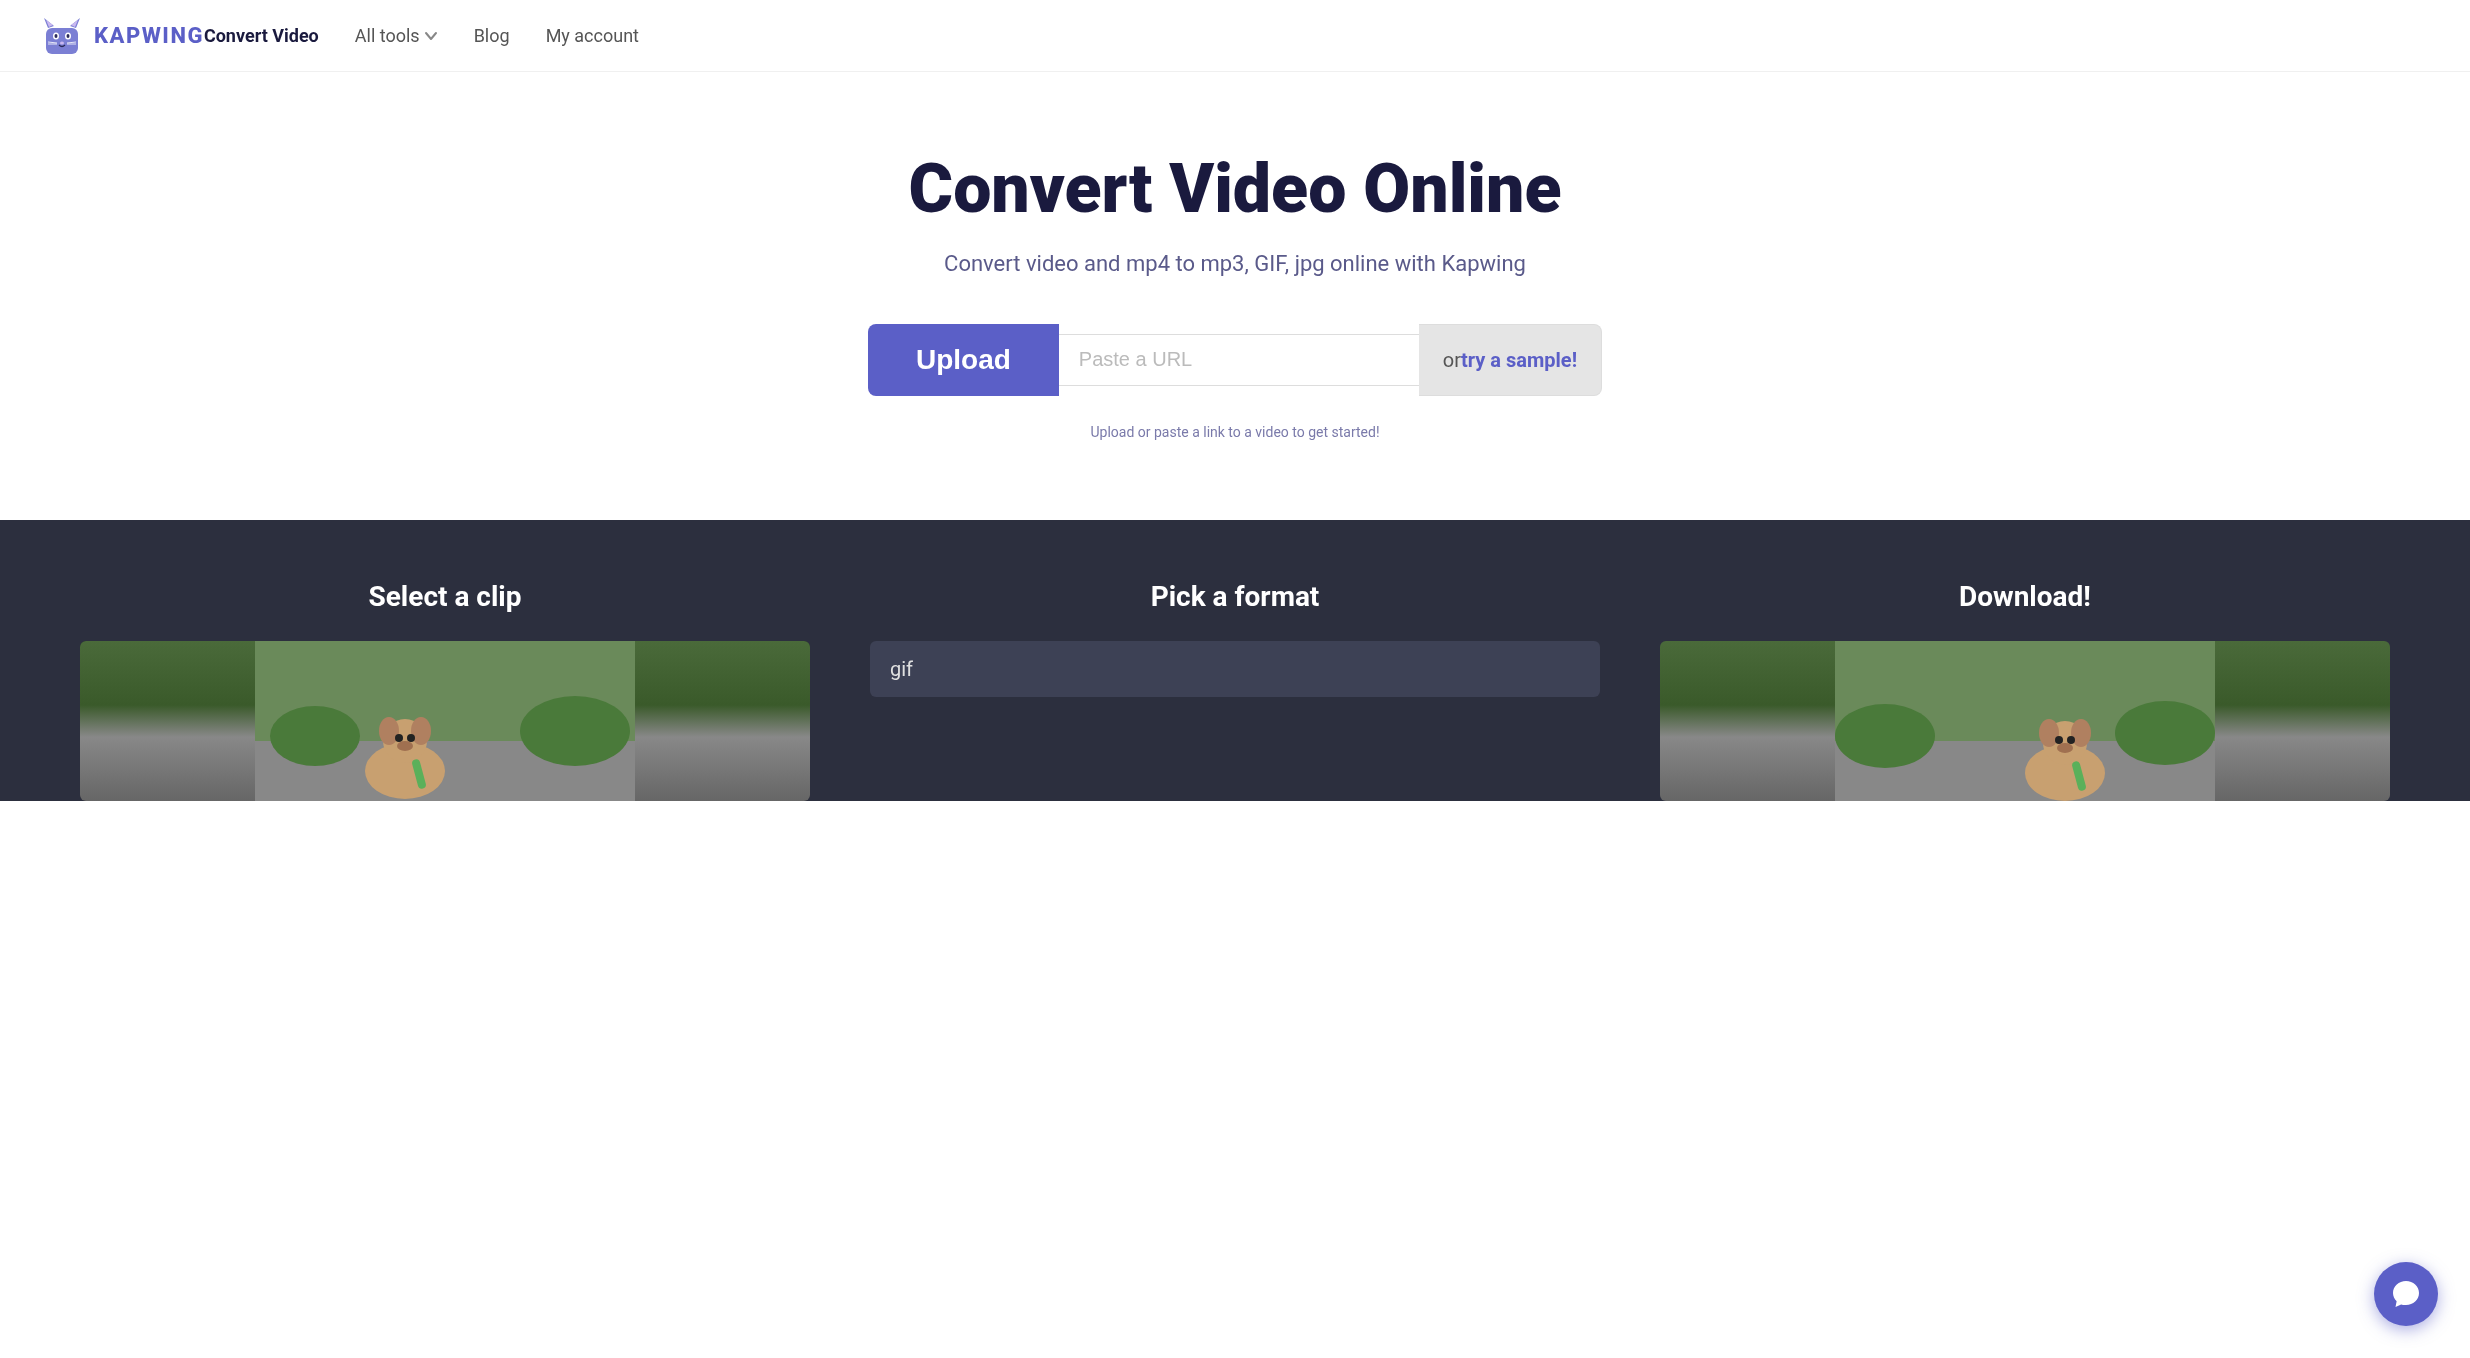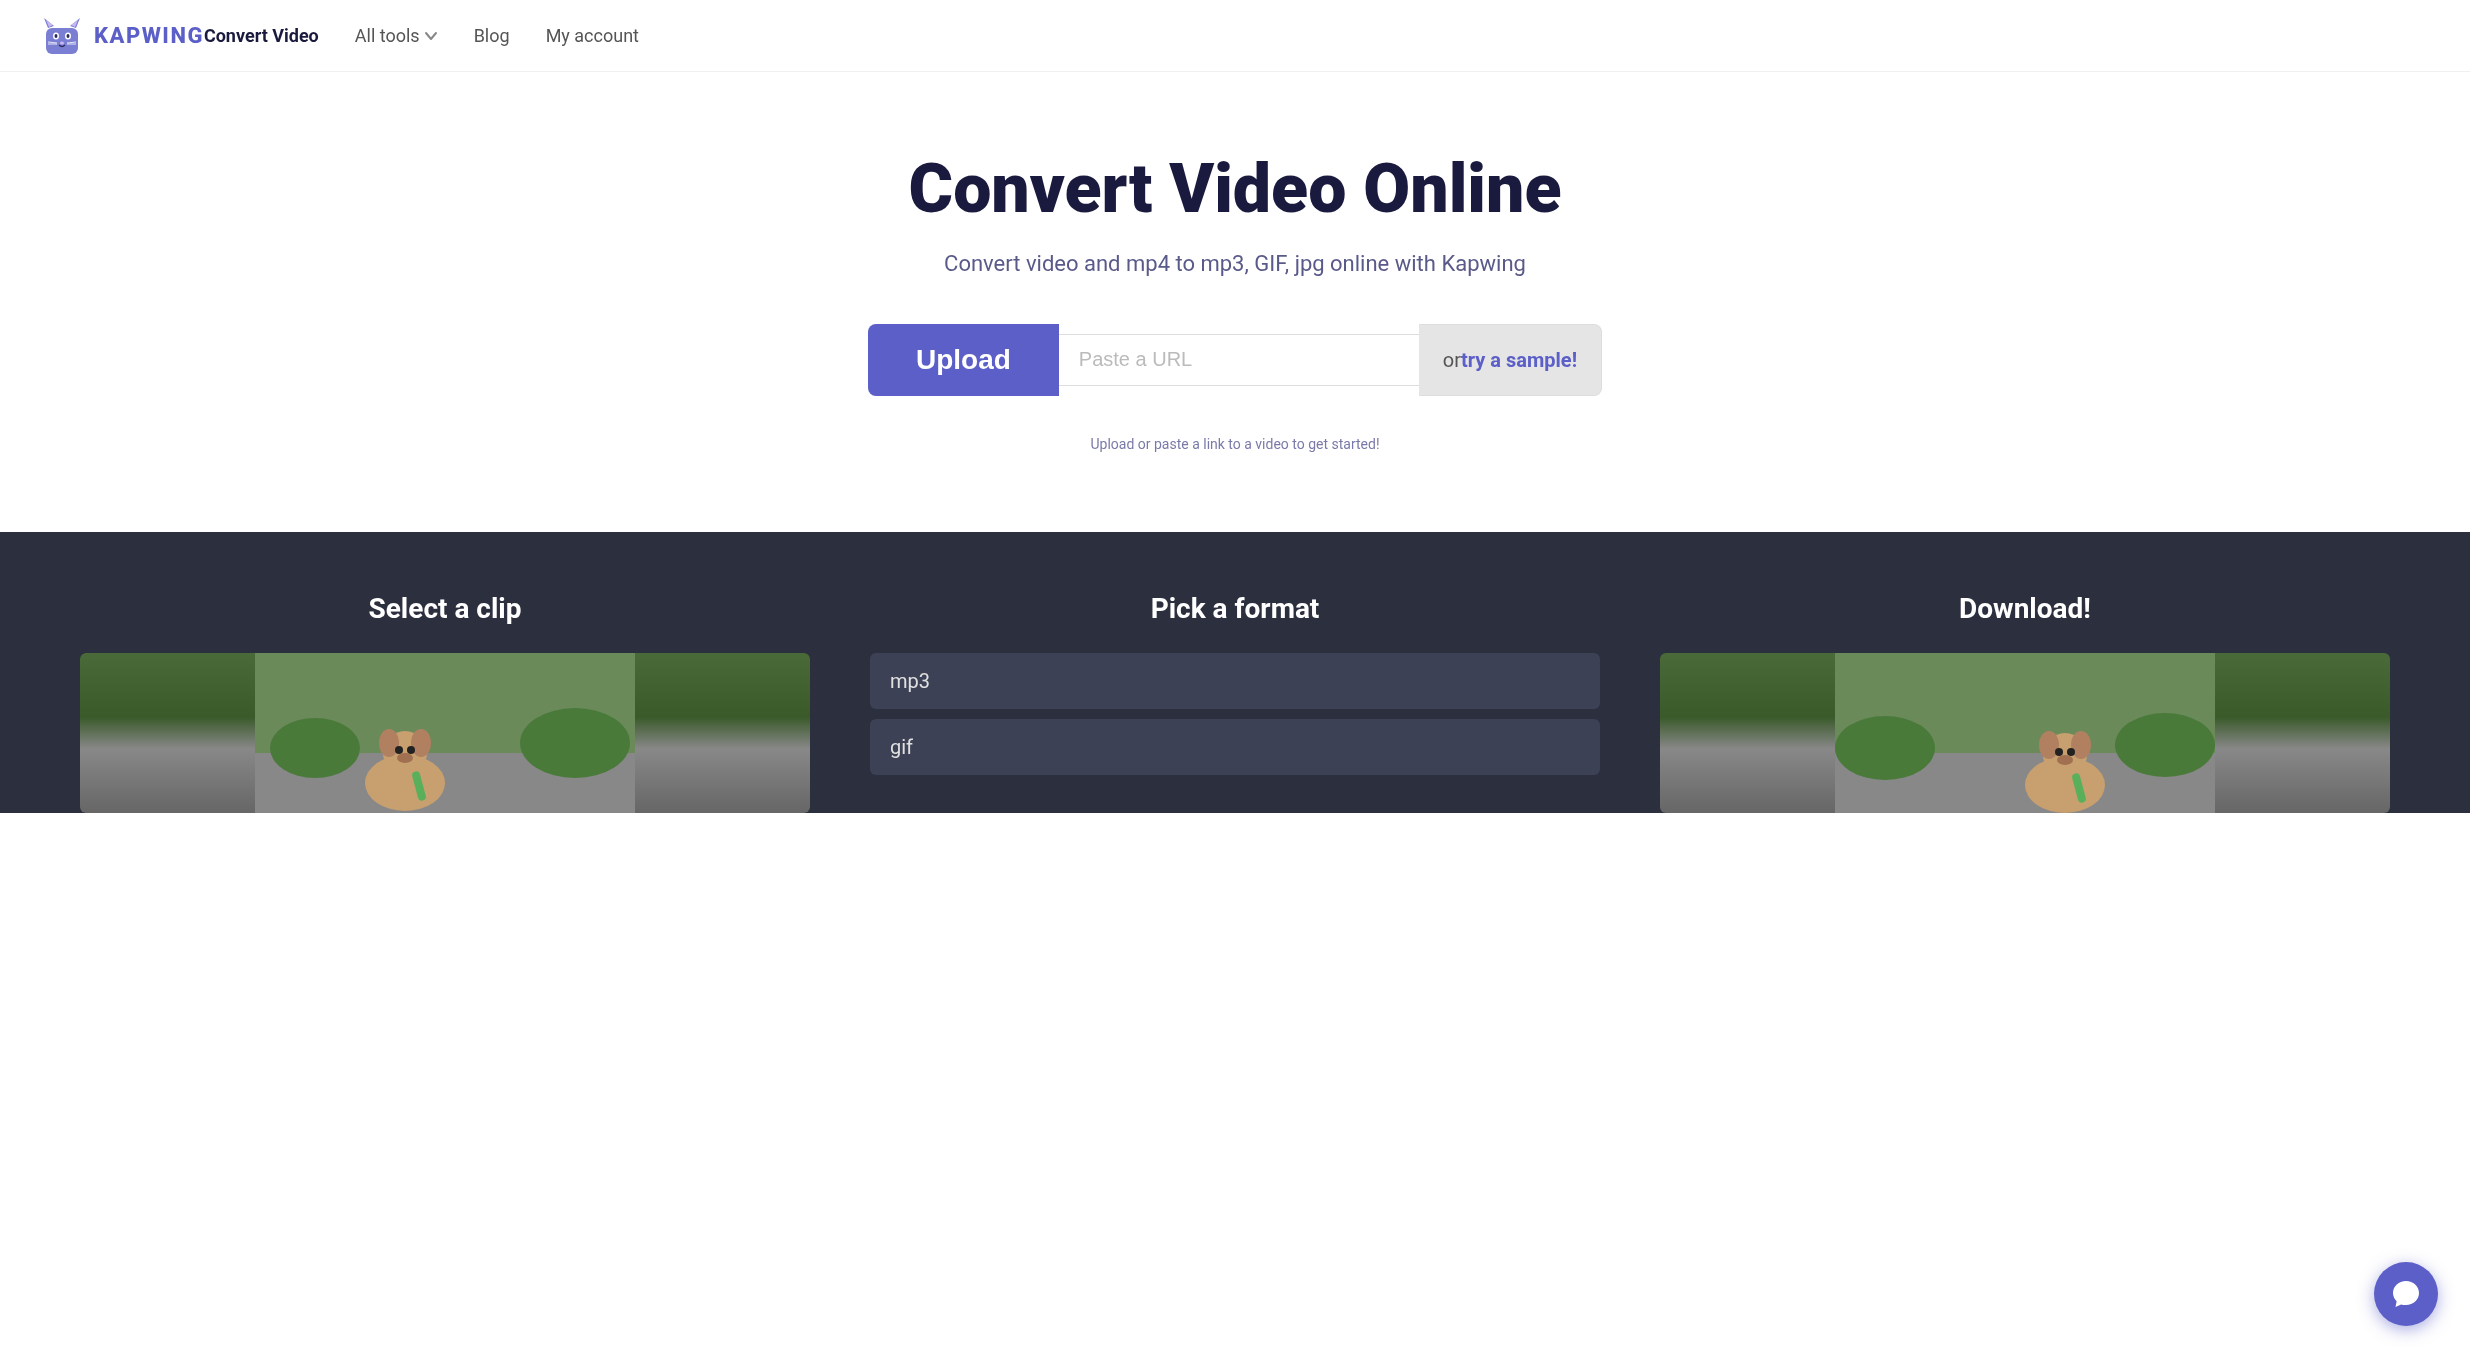--- a/index.html
+++ b/index.html
@@ -97,21 +97,21 @@
       font-size: 22px;
       color: #5a5a8a;
       margin-bottom: 48px;
       font-weight: 400;
     }
 
     .upload-row {
       display: flex;
       align-items: center;
       gap: 0;
-      margin-bottom: 40px;
+      margin-bottom: 28px;
     }
 
     .upload-btn {
       background: #5b5fc7;
       color: #ffffff;
       border: none;
       border-radius: 8px 0 0 8px;
       padding: 0 48px;
       height: 72px;
       font-size: 28px;
@@ -358,21 +358,20 @@
 
             <rect x="160" y="118" width="8" height="30" rx="4" fill="#5ab05a" transform="rotate(-15,164,133)"></rect>
           </svg>
         </div>
       </div>
     </div>
 
     <div class="bottom-col">
       <h2 class="bottom-col-title">Pick a format</h2>
       <div class="format-list">
-        <div class="format-item">mp3</div>
         <div class="format-item">gif</div>
       </div>
     </div>
 
     <div class="bottom-col">
       <h2 class="bottom-col-title">Download!</h2>
       <div class="download-thumb">
         <div class="download-thumb-pug">
           <svg viewBox="0 0 380 160" xmlns="http://www.w3.org/2000/svg" width="100%" height="100%">
 

